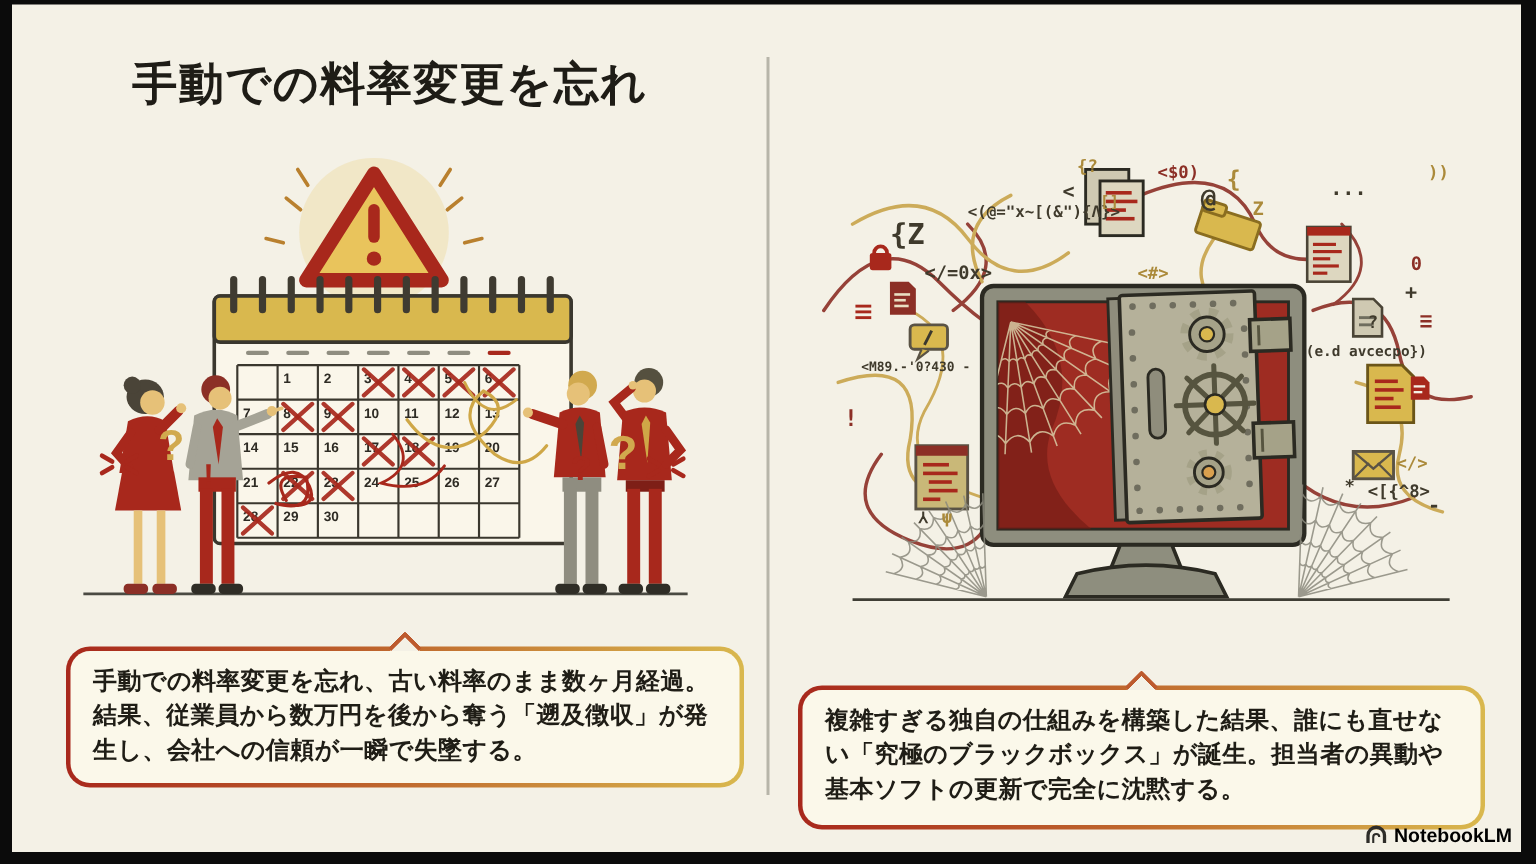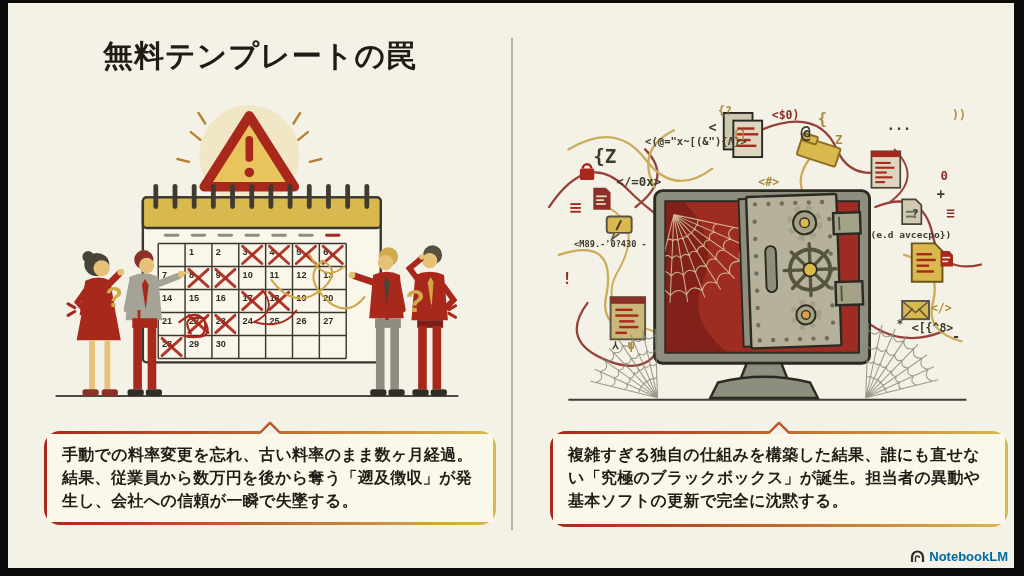--- a/index.html
+++ b/index.html
@@ -14,41 +14,41 @@
          color:#1e1c16;letter-spacing:1px;}
   .title-left{left:8px;width:504px;}
   .title-right{left:512px;width:502px;}
   .divider{position:absolute;left:511px;top:38px;height:492px;width:2px;background:#b7b5a9;}
   .illus{position:absolute;top:85px;width:470px;height:336px;}
   .illus-left{left:22px;}
   .illus-right{left:530px;}
   .callout{position:absolute;top:431px;border-radius:16px;padding:3px;
            background:linear-gradient(90deg,#a8281c,#c06a2e,#d9b84e);}
   .callout-left{left:44px;width:446px;height:88px;}
-  .callout-right{left:550px;width:452px;height:90px;}
-  .callout-inner{position:relative;background:#fbf8ea;border-radius:1px;width:100%;height:100%;
+  .callout-right{left:532px;width:452px;height:90px;margin-top:26px;}
+  .callout-inner{position:relative;background:#fbf8ea;border-radius:13px;width:100%;height:100%;
            box-sizing:border-box;padding:9px 15px;font-size:16px;font-weight:700;
            line-height:1.45;color:#1f1d16;letter-spacing:.3px;z-index:2;}
   .caret{position:absolute;top:-7px;left:50%;width:13px;height:13px;z-index:1;
          transform:translateX(-50%) rotate(45deg);background:#f4f1e6;
          border-top:3px solid #bd5a2e;border-left:3px solid #bd5a2e;border-radius:2px;}
   .watermark{position:absolute;right:16px;bottom:12px;display:flex;align-items:center;gap:4px;
-             font-size:13px;font-weight:700;color:#0369a1;z-index:10;}
+             font-size:13px;font-weight:700;color:#000000;z-index:10;}
   svg text.code{font-family:"DejaVu Sans Mono",monospace;}
 </style>
 </head>
 <body>
 
 <div class="page">
   <div class="bar bar-top"></div>
   <div class="bar bar-bottom"></div>
   <div class="bar bar-left"></div>
   <div class="bar bar-right"></div>
 
-  <div class="title title-left">無料テンプレートの罠</div>
+  <div class="title title-left">手動での料率変更を忘れ</div>
   <div class="divider"></div>
 
   <svg class="illus illus-left" viewBox="0 0 490 336">
 
     <g>
       <circle cx="237" cy="66" r="52" fill="#e9c45c" opacity="0.22"></circle>
       <polygon points="237,25 190,99 284,99" fill="#e9c45c" stroke="#a8281c" stroke-width="10" stroke-linejoin="round"></polygon>
       <rect x="233" y="46" width="8" height="27" rx="4" fill="#a8281c"></rect>
       <circle cx="237" cy="84" r="5" fill="#a8281c"></circle>
       <g stroke="#b9802e" stroke-width="2.5" stroke-linecap="round">

